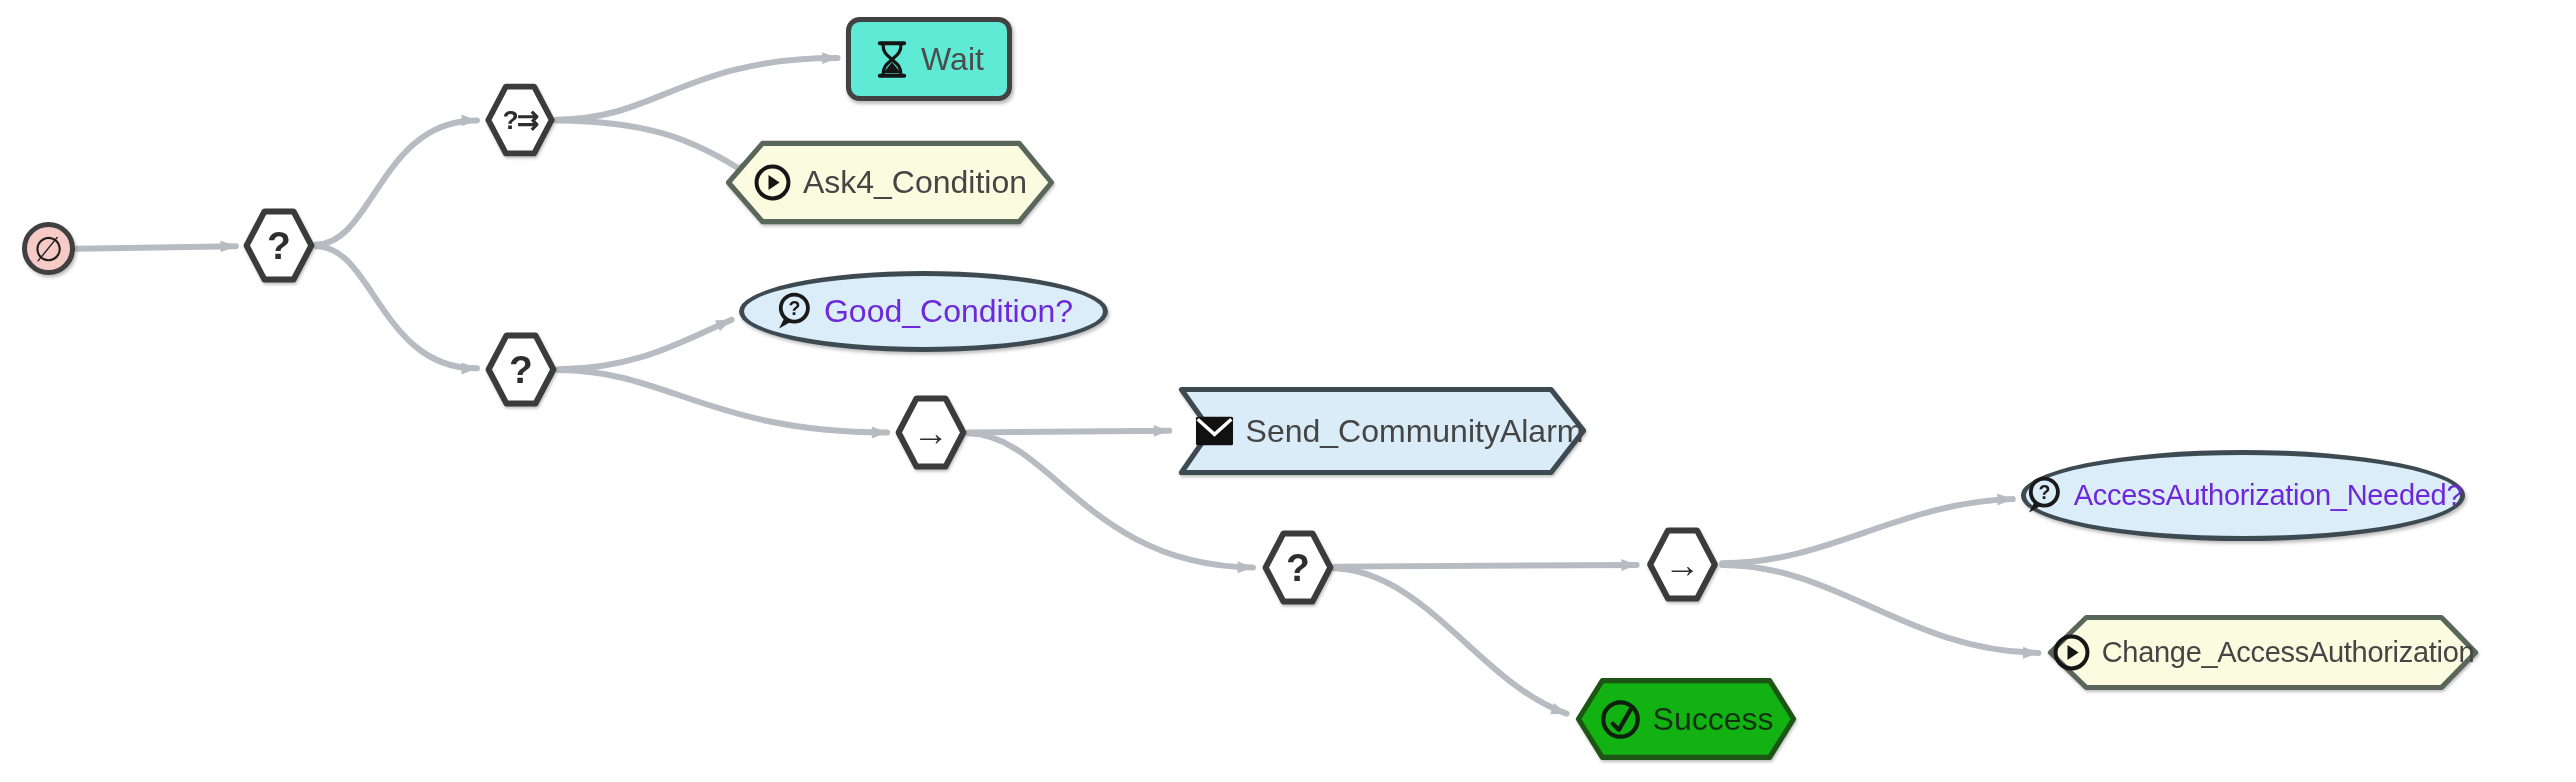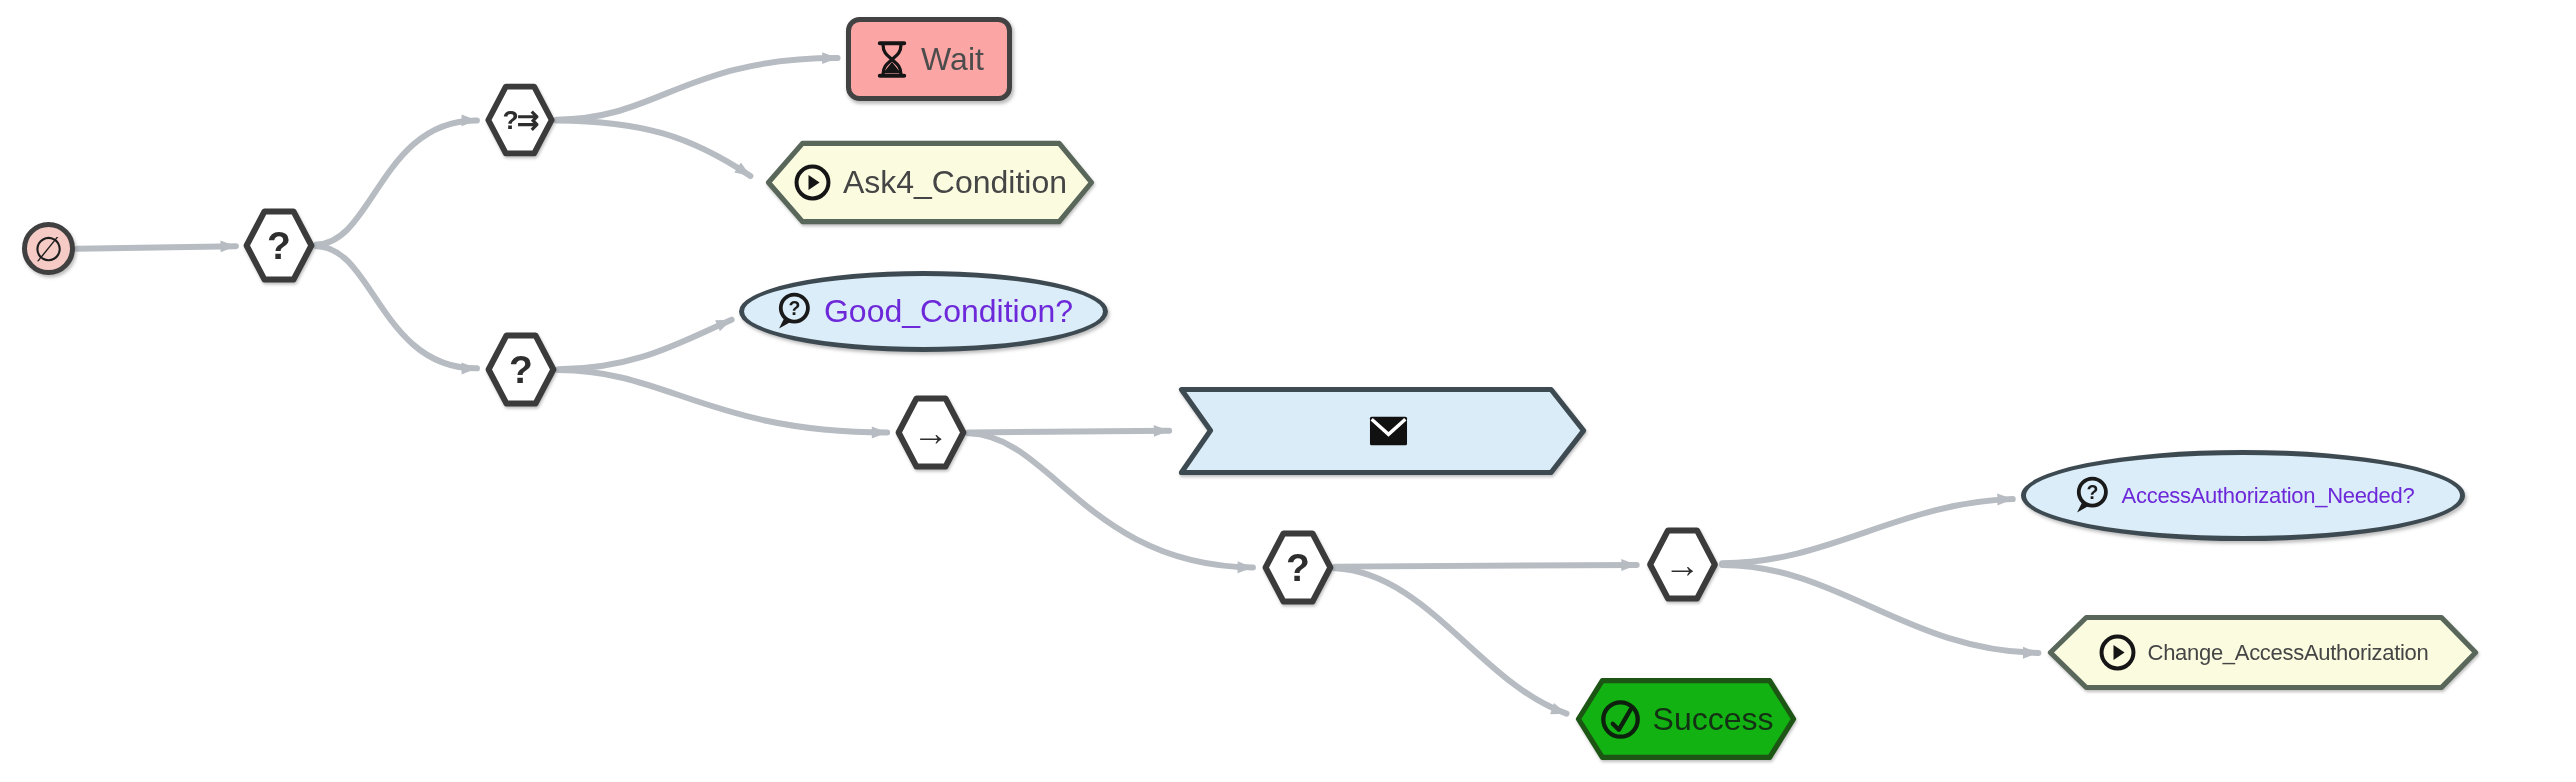--- a/index.html
+++ b/index.html
@@ -6,36 +6,36 @@
   .canvas{
     position:relative;width:2576px;height:782px;background:#ffffff;overflow:hidden;
     font-family:"Liberation Sans", sans-serif;
   }
   svg.edges{position:absolute;left:0;top:0;z-index:1;}
   .node{position:absolute;z-index:2;display:flex;align-items:center;justify-content:center;box-sizing:border-box;}
   .node .content{position:relative;z-index:3;display:flex;align-items:center;gap:11px;}
   .shape-svg{position:absolute;left:0;top:0;width:100%;height:100%;z-index:1;
     filter:drop-shadow(1.7px 2.6px 1.7px rgba(110,110,110,.45));}
   .label{font-size:32px;color:#454545;white-space:nowrap;position:relative;z-index:3;}
-  .small .label{font-size:22px;letter-spacing:-0.3px;}
+  .small .label{font-size:29px;letter-spacing:-0.3px;}
   .glyph{position:relative;z-index:3;color:#2e2e2e;line-height:1;}
 
   
   .start-circle{width:53px;height:53px;border-radius:50%;
     background:#f6cbc6;border:5.1px solid #404040;
     box-shadow:1.7px 2.6px 3.4px rgba(110,110,110,.45);}
   .start-circle .glyph{font-size:34px;font-weight:500;color:#1d1d1d;}
 
   
   .hex .glyph{font-size:39px;font-weight:600;}
   .hex .glyph.compound{font-size:26.5px;font-weight:700;letter-spacing:-1.7px;}
   .hex .glyph.arrow{font-size:36px;font-weight:600;}
 
   
-  .wait-rect{background:#fca5a5;border:5.1px solid #424242;border-radius:13.7px;
+  .wait-rect{background:#5eead4;border:5.1px solid #424242;border-radius:13.7px;
     box-shadow:1.7px 2.6px 3.4px rgba(110,110,110,.45);}
   .wait-rect .label{color:#4c4c4c;}
 
   
   .ellipse{background:#daedf8;border:5.1px solid #3e4a52;border-radius:50%;
     box-shadow:1.7px 2.6px 3.4px rgba(110,110,110,.45);}
   .ellipse .label{color:#6d28d9;}
 
   .success .label{color:#143014;}
   .icon{display:inline-flex;flex:0 0 auto;position:relative;z-index:3;}
@@ -90,21 +90,21 @@
         <svg width="36" height="39" viewBox="0 0 44 48">
           <path d="M7 4 H37 M7 44 H37" stroke="#151515" stroke-width="5" fill="none" stroke-linecap="round"></path>
           <path d="M11 6 C11 17 18 20 22 24 C18 28 11 31 11 42 M33 6 C33 17 26 20 22 24 C26 28 33 31 33 42" stroke="#151515" stroke-width="4" fill="none"></path>
           <path d="M22 27 L33 41 H11 Z" fill="#151515"></path>
         </svg>
       </span>
       <span class="label">Wait</span>
     </div>
   </div>
 
-  <div class="node" style="left:764px;top:140px;width:332px;height:85px;">
+  <div class="node" style="left:724px;top:140px;width:332px;height:85px;">
     <svg class="shape-svg" viewBox="0 0 388 100">
       <path d="M4 50 L44 4 L346 4 L384 50 L346 96 L44 96 Z" fill="#fbfbe0" stroke="#59665a" stroke-width="6" stroke-linejoin="round"></path>
     </svg>
     <div class="content">
       <span class="icon">
         <svg width="39" height="39" viewBox="0 0 44 44">
           <circle cx="22" cy="22" r="18" fill="none" stroke="#151515" stroke-width="4.5"></circle>
           <path d="M17.5 13.5 L30 22 L17.5 30.5 Z" fill="#151515"></path>
         </svg>
       </span>
@@ -143,20 +143,21 @@
     <svg class="shape-svg" viewBox="0 0 478 105">
       <path d="M4 4 L436 4 L474 52 L436 101 L4 101 L38 52 Z" fill="#d9ecf7" stroke="#3e4a52" stroke-width="6" stroke-linejoin="round"></path>
     </svg>
     <div class="content" style="padding-left:12px;">
       <span class="icon">
         <svg width="41" height="32" viewBox="0 0 48 38">
           <rect x="2" y="2" width="44" height="34" rx="2" fill="#111111"></rect>
           <path d="M4 5 L24 23 L44 5" fill="none" stroke="#ffffff" stroke-width="4"></path>
         </svg>
       </span>
+      <span class="label">Send_CommunityAlarm</span>
     </div>
   </div>
 
   <div class="node hex" style="left:1262px;top:530px;width:72px;height:75px;">
     <svg class="shape-svg" viewBox="0 0 84 88">
       <polygon points="4,44 25,4 59,4 80,44 59,84 25,84" fill="#ffffff" stroke="#3b3b3b" stroke-width="7" stroke-linejoin="round"></polygon>
     </svg>
     <span class="glyph">?</span>
   </div>
 

